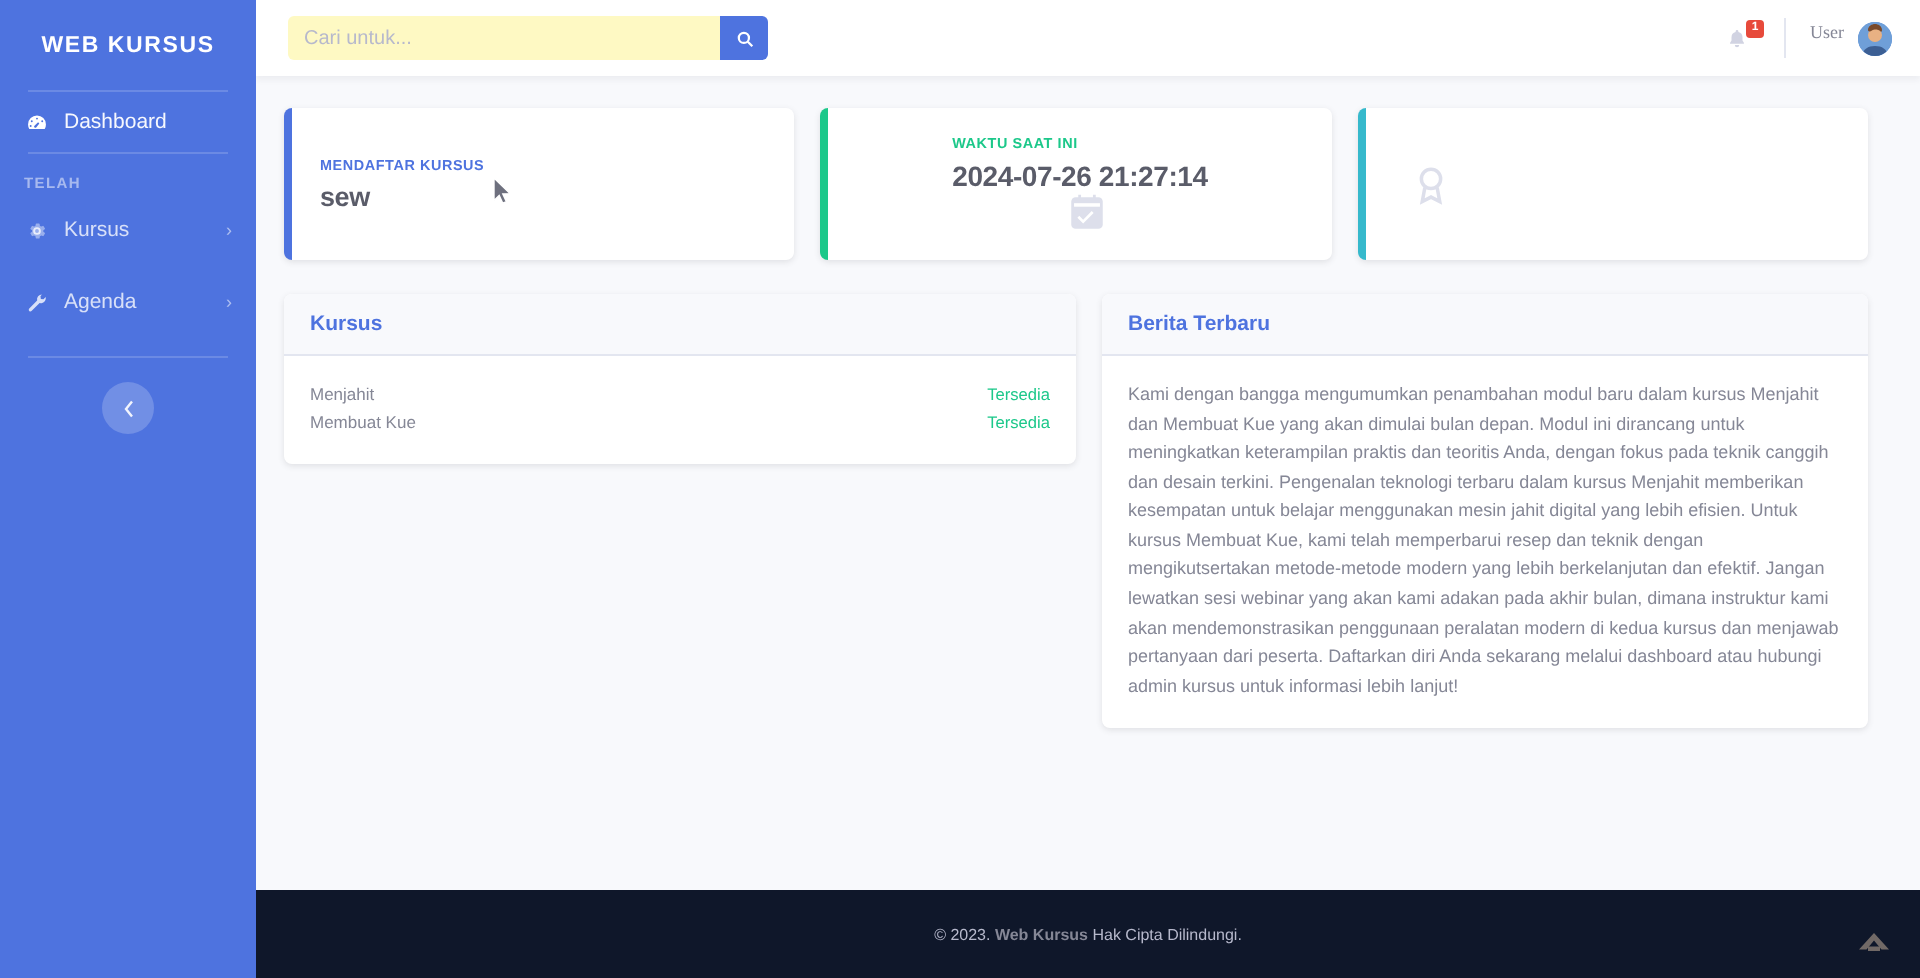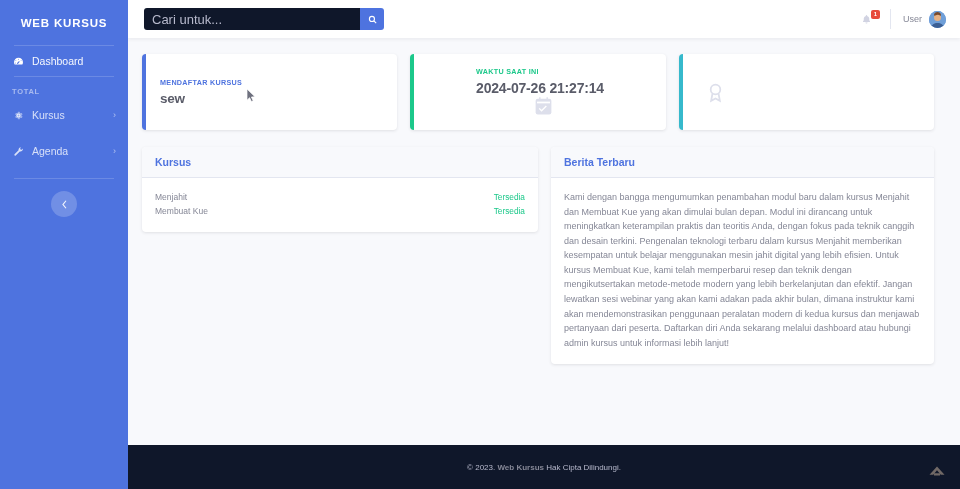--- a/index.html
+++ b/index.html
@@ -55,39 +55,39 @@
   
   .content { flex: 1; display: flex; flex-direction: column; height: 489px; background: #f8f9fc; }
 
   .topbar {
     height: 38px; background: #fff; display: flex; align-items: center;
     padding: 0 14px 0 16px; box-shadow: 0 2px 3px rgba(58,59,69,0.06);
     flex: 0 0 38px;
   }
   .search { display: flex; height: 22px; width: 240px; }
   .search input {
-    flex: 1; border: none; outline: none; background: #0f172a;
-    border-radius: 3px 0 0 3px; font-size: 13px; padding: 0 8px;
+    flex: 1; border: none; outline: none; background: #fef9c3;
+    border-radius: 3px 0 0 3px; font-size: 10px; padding: 0 8px;
     color: #6e707e; font-family: "Liberation Sans", sans-serif;
   }
   .search input::placeholder { color: #b7b9cc; }
   .search-btn {
     width: 24px; background: #4e73df; border-radius: 0 3px 3px 0;
     display: flex; align-items: center; justify-content: center;
     color: #fff; border: none; cursor: pointer;
   }
   .topbar-right { margin-left: auto; display: flex; align-items: center; gap: 0; }
   .bell-wrap { position: relative; padding: 0 12px; display:flex; align-items:center; }
   .badge {
     position: absolute; top: -4px; right: 4px;
     background: #e74a3b; color: #fff; font-size: 6px; font-weight: bold;
     border-radius: 2px; padding: 0px 2.5px; line-height: 9px; min-width: 9px; text-align: center;
   }
   .tb-divider { width: 1px; height: 20px; background: #e3e6f0; margin: 0 6px; }
-  .user-block { display: flex; align-items: center; gap: 7px; padding-left: 6px; }
+  .user-block { display: flex; align-items: flex-start; gap: 7px; padding-left: 6px; font-family: Liberation Serif, serif; }
   .user-name { font-size: 9px; color: #858796; }
   .avatar {
     width: 17px; height: 17px; border-radius: 50%; overflow: hidden;
     background: #5a8dd6; position: relative; display:block;
   }
 
   
   .main { flex: 1; padding: 16px 26px 0 14px; overflow: hidden; }
   .cards-row { display: flex; gap: 13px; }
   .stat-card {
@@ -157,21 +157,21 @@
       <span class="ico">
         <svg width="11" height="11" viewBox="0 0 16 16" fill="#fff">
           <path d="M8 2.5A6.5 6.5 0 0 0 1.5 9c0 1.2.33 2.33.9 3.3h11.2c.57-.97.9-2.1.9-3.3A6.5 6.5 0 0 0 8 2.5zm0 1.6a.7.7 0 1 1 0 1.4.7.7 0 0 1 0-1.4zM4.2 6a.7.7 0 1 1 0 1.4.7.7 0 0 1 0-1.4zm7.6 0a.7.7 0 1 1 0 1.4.7.7 0 0 1 0-1.4zM3.4 9.5a.7.7 0 1 1 0 1.4.7.7 0 0 1 0-1.4zm5.4-2.1.9.9-2.3 2.9a.9.9 0 0 1-1.4-1.1l2.8-2.7z"></path>
         </svg>
       </span>
       <span>Dashboard</span>
     </div>
 
     <div class="side-divider"></div>
 
-    <div class="nav-heading">TOTAL</div>
+    <div class="nav-heading">TELAH</div>
 
     <div class="nav-item muted">
       <span class="ico">
         <svg width="11" height="11" viewBox="0 0 16 16" fill="rgba(255,255,255,0.78)">
           <path d="M8 5.2A2.8 2.8 0 1 0 8 10.8 2.8 2.8 0 0 0 8 5.2zm0 4.2a1.4 1.4 0 1 1 0-2.8 1.4 1.4 0 0 1 0 2.8z"></path>
           <path d="M13.6 9.2l-1-.6a5.7 5.7 0 0 0 0-1.2l1-.6a.5.5 0 0 0 .2-.6l-1-1.7a.5.5 0 0 0-.6-.2l-1.1.4a5.6 5.6 0 0 0-1-.6l-.2-1.2a.5.5 0 0 0-.5-.4H7.6a.5.5 0 0 0-.5.4l-.2 1.2a5.6 5.6 0 0 0-1 .6l-1.1-.4a.5.5 0 0 0-.6.2l-1 1.7a.5.5 0 0 0 .2.6l1 .6a5.7 5.7 0 0 0 0 1.2l-1 .6a.5.5 0 0 0-.2.6l1 1.7a.5.5 0 0 0 .6.2l1.1-.4c.3.25.64.45 1 .6l.2 1.2a.5.5 0 0 0 .5.4h1.8a.5.5 0 0 0 .5-.4l.2-1.2c.36-.15.7-.35 1-.6l1.1.4a.5.5 0 0 0 .6-.2l1-1.7a.5.5 0 0 0-.2-.6z" opacity="0.55"></path>
         </svg>
       </span>
       <span>Kursus</span>
       <span class="chev">›</span>

